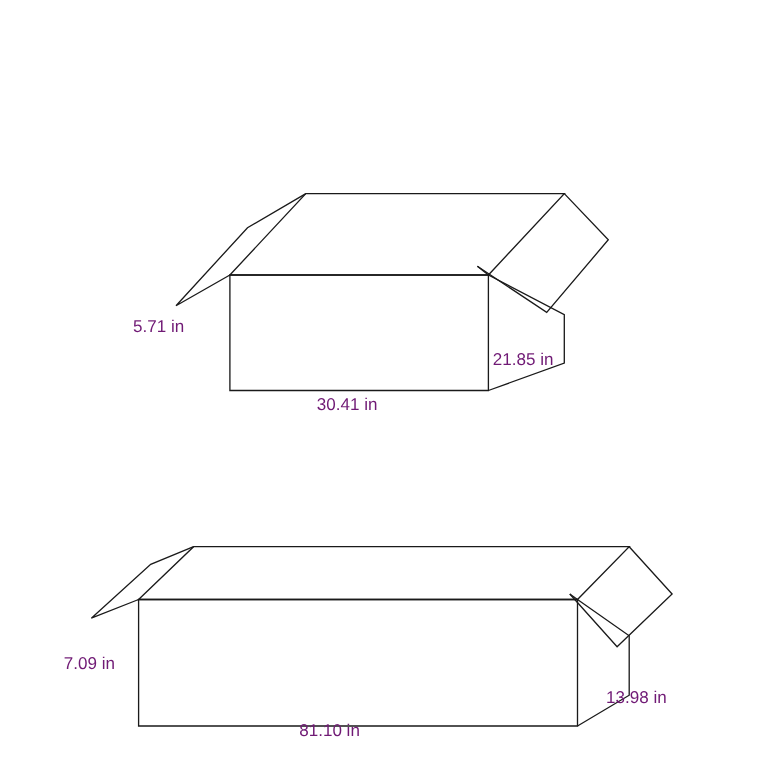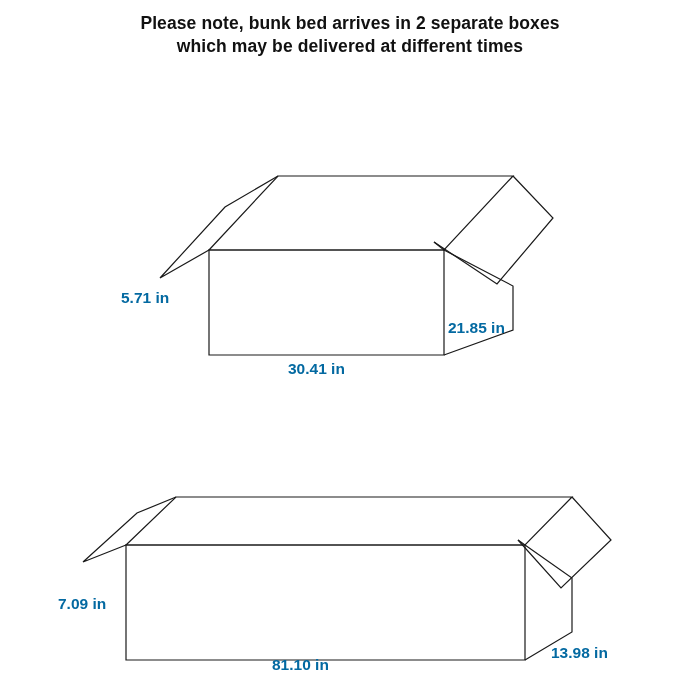--- a/index.html
+++ b/index.html
@@ -36,44 +36,40 @@
 
   .diagram-svg {
     position: absolute;
     top: 0;
     left: 0;
   }
 
   .dim-label {
     position: absolute;
     font-size: 15.5px;
-    font-weight: bold;
-    color: #0369a1;
+    font-weight: normal;
+    color: #701a75;
     white-space: nowrap;
   }
 
   
   .b1-height { left: 121px; top: 289px; }
   .b1-width  { left: 288px; top: 360px; }
   .b1-depth  { left: 448px; top: 319px; }
 
   
   .b2-height { left: 34px;  top: 595px; margin-left: 24px; }
   .b2-width  { left: 272px; top: 656px; text-align: center; }
-  .b2-depth  { left: 551px; top: 644px; }
+  .b2-depth  { left: 551px; top: 626px; }
 </style>
 </head>
 <body>
 
 <div class="page">
 
-  <div class="note">
-    <span>Please note, bunk bed arrives in 2 separate boxes</span>
-    <span class="line2">which may be delivered at different times</span>
-  </div>
 
   <svg class="diagram-svg" width="700" height="700" viewBox="0 0 700 700">
     <g fill="none" stroke="#1a1a1a" stroke-width="1.2" stroke-linejoin="miter" stroke-linecap="butt">
 
       <g>
 
         <path d="M209,250 L209,355 L444,355 L444,250 Z"></path>
 
         <path d="M444,250 L513,286 L513,330 L444,355"></path>
 

